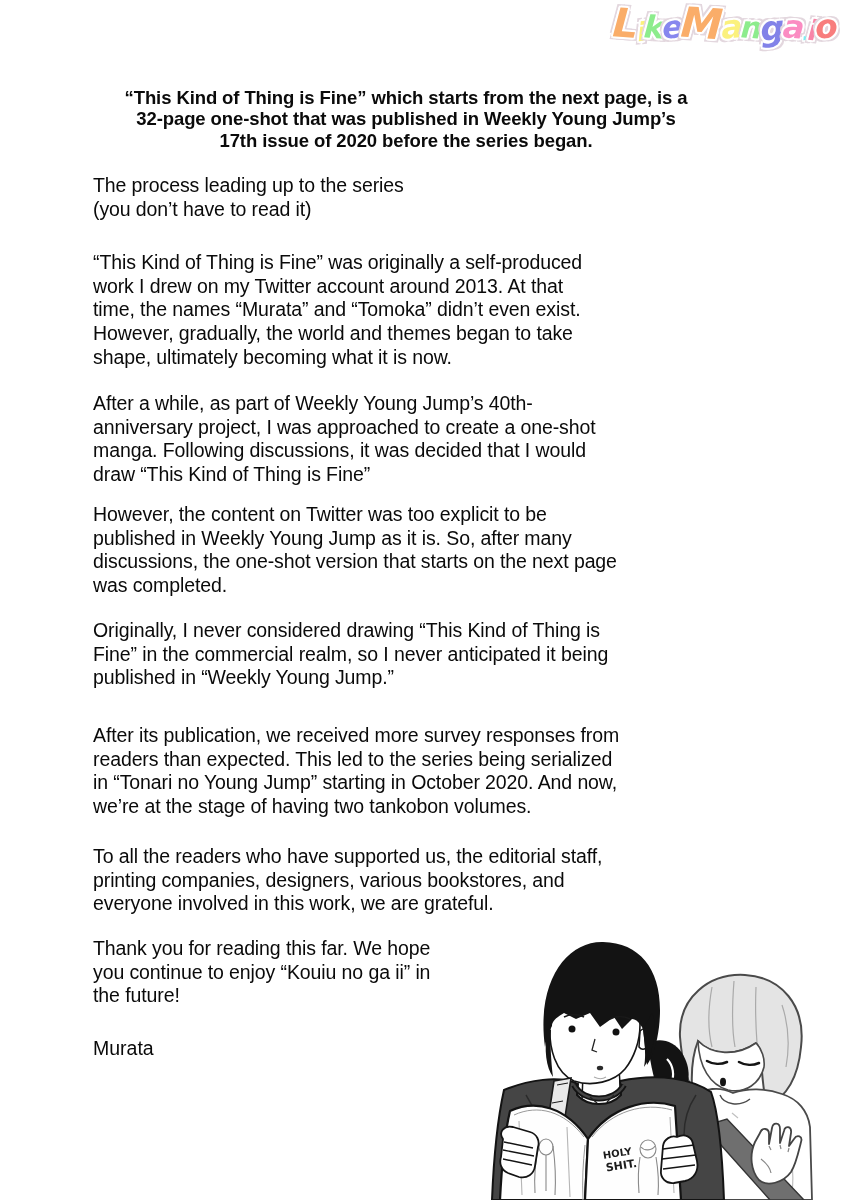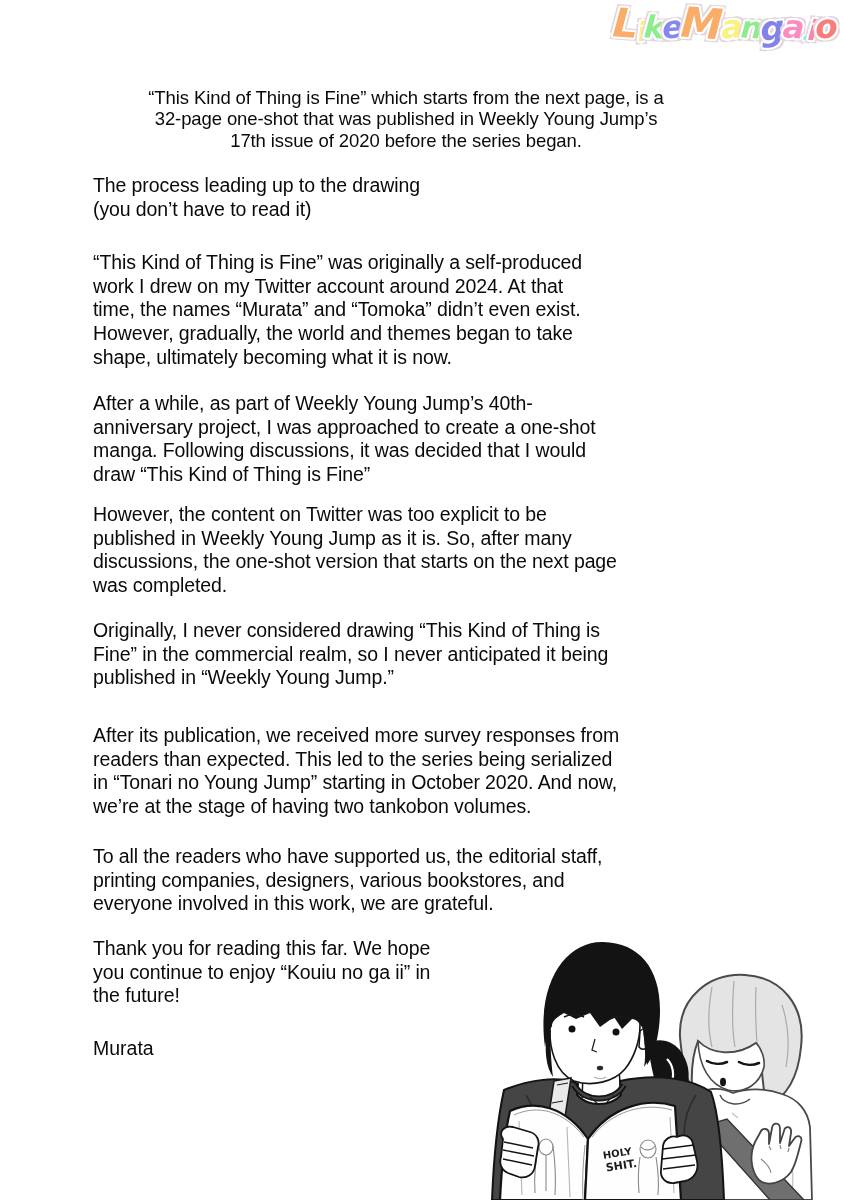--- a/index.html
+++ b/index.html
@@ -16,21 +16,21 @@
   .logo-letter{
     display:inline-block;
     text-shadow:
       2px 0 0 #fff,-2px 0 0 #fff,0 2px 0 #fff,0 -2px 0 #fff,
       1.6px 1.6px 0 #fff,-1.6px -1.6px 0 #fff,1.6px -1.6px 0 #fff,-1.6px 1.6px 0 #fff,
       3.2px 3.2px 0 #e3d7de,-3.2px 3.2px 0 #e3d7de,3.2px -3.2px 0 #e3d7de,-3.2px -3.2px 0 #e3d7de;
   }
   
   .header-note{
     position:absolute;left:56px;top:87px;width:700px;text-align:center;
-    font-weight:normal;font-size:18.5px;line-height:21.3px;white-space:pre-line;letter-spacing:-0.1px;
+    font-weight:bold;font-size:18.5px;line-height:21.3px;white-space:pre-line;letter-spacing:-0.1px;
   }
   .para{
     position:absolute;left:93px;width:700px;font-size:19.5px;line-height:23.7px;
     white-space:pre-line;letter-spacing:-0.1px;
   }
   .p0{top:174px;} .p1{top:251px;} .p2{top:392px;} .p3{top:503px;}
   .p4{top:619px;} .p5{top:724px;} .p6{top:845px;} .p7{top:937px;}
   .signature{position:absolute;left:93px;top:1037px;font-size:19.5px;}
   
   .illu{position:absolute;left:464px;top:935px;width:380px;height:265px;}
@@ -52,24 +52,24 @@
       <span class="logo-letter" style="color: rgb(251, 140, 194); font-size: 32px; transform: rotate(4deg) translateY(0px);">a</span>
       <span class="logo-letter" style="color: rgb(125, 237, 242); font-size: 20px; transform: rotate(-5deg) translateY(0px);">.</span>
       <span class="logo-letter" style="color: rgb(248, 132, 168); font-size: 28px; transform: rotate(4deg) translateY(2px);">i</span>
       <span class="logo-letter" style="color: rgb(248, 125, 125); font-size: 33px; transform: rotate(-5deg) translateY(0px);">o</span>
     </div>
 
   <div class="header-note">“This Kind of Thing is Fine” which starts from the next page, is a
 32-page one-shot that was published in Weekly Young Jump’s
 17th issue of 2020 before the series began.</div>
 
-  <div class="para p0">The process leading up to the drawing
+  <div class="para p0">The process leading up to the series
  (you don’t have to read it)</div>
   <div class="para p1">“This Kind of Thing is Fine” was originally a self-produced
-work I drew on my Twitter account around 2024. At that
+work I drew on my Twitter account around 2013. At that
 time, the names “Murata” and “Tomoka” didn’t even exist.
 However, gradually, the world and themes began to take
 shape, ultimately becoming what it is now.</div>
   <div class="para p2">After a while, as part of Weekly Young Jump’s 40th-
 anniversary project, I was approached to create a one-shot
 manga. Following discussions, it was decided that I would
 draw “This Kind of Thing is Fine”</div>
   <div class="para p4">Originally, I never considered drawing “This Kind of Thing is
 Fine” in the commercial realm, so I never anticipated it being
 published in “Weekly Young Jump.”</div>

